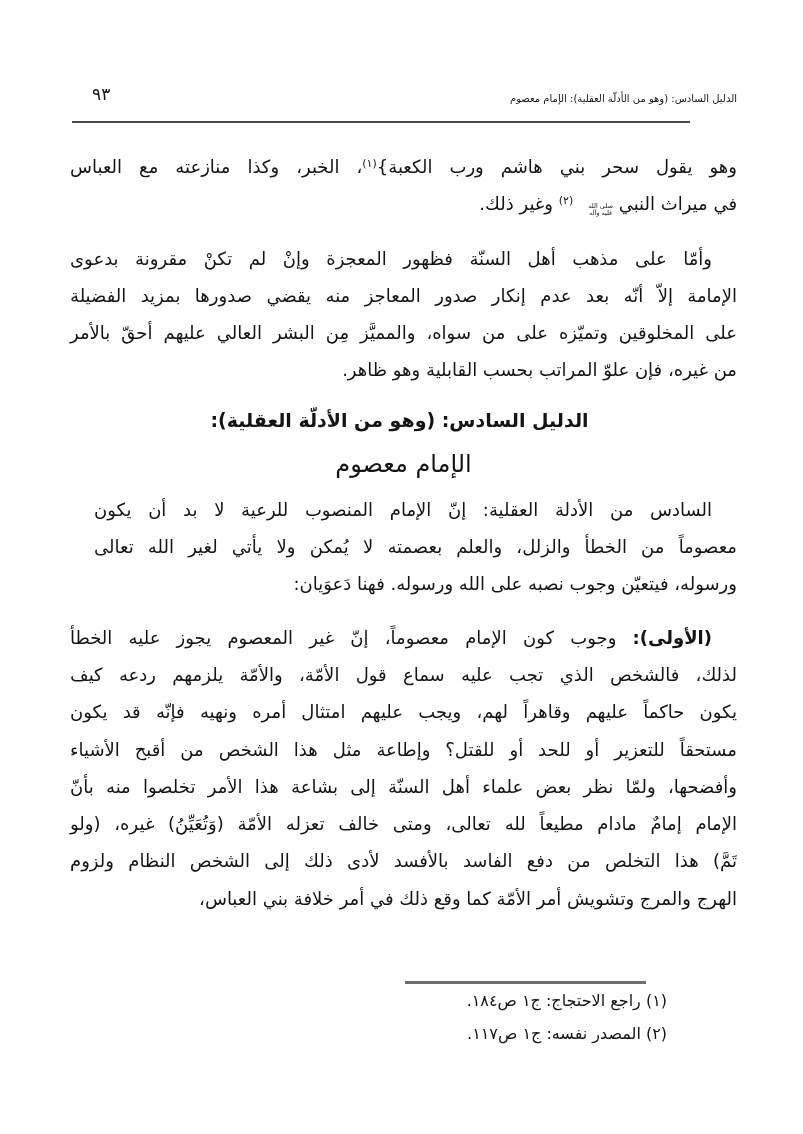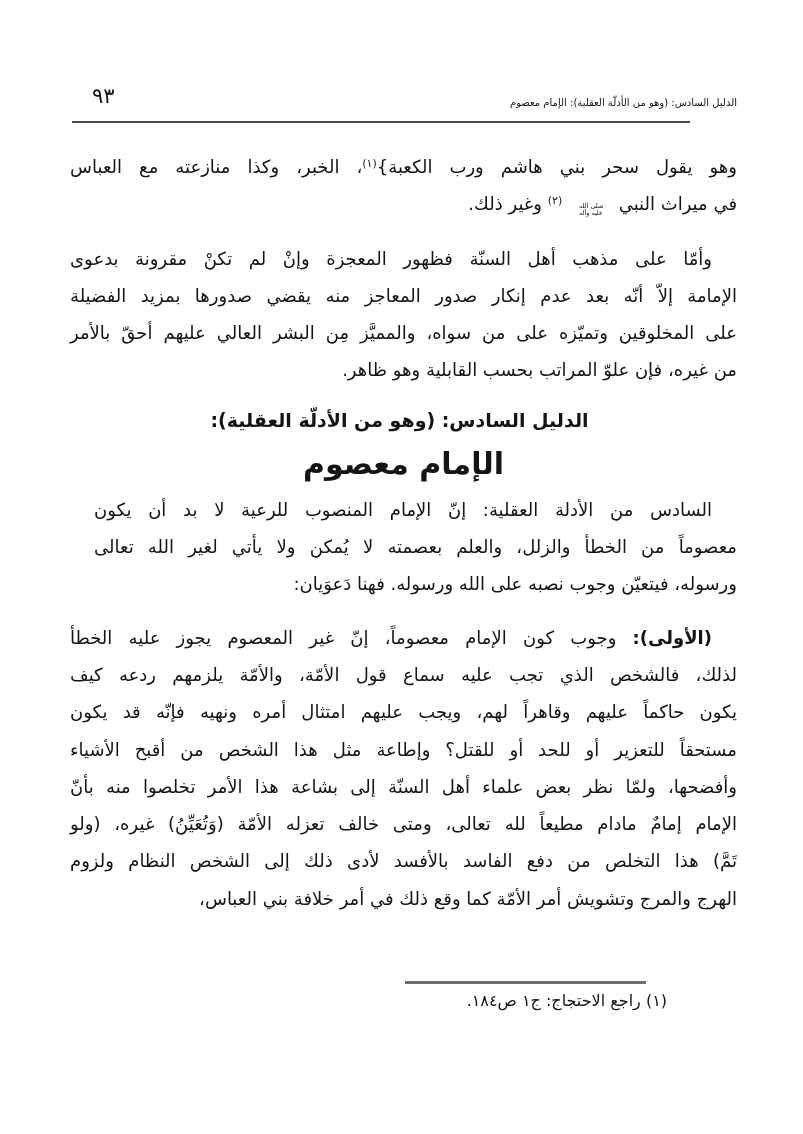--- a/index.html
+++ b/index.html
@@ -12,21 +12,21 @@
     direction:rtl;
     overflow:hidden;
   }
   
   .running-head{
     position:absolute;top:84px;left:0;right:0;
     display:flex;justify-content:space-between;align-items:flex-end;
     padding:0 66px 0 92px;
   }
   .rt{font-size:10px;letter-spacing:-0.4px;white-space:nowrap;}
-  .pn{font-size:21px;}
+  .pn{font-size:17px;}
   .header-rule{
     position:absolute;top:121px;left:72px;width:618px;height:2px;
     background:#4a4a4a;
   }
   
   .main{position:absolute;top:148px;right:66px;left:70px;}
   .l,.le{font-size:18px;line-height:37.3px;}
   .l{text-align:justify;text-align-last:justify;}
   .le{text-align:right;}
   .ind{text-indent:25px;}
@@ -34,29 +34,29 @@
   .mt10{margin-top:17px;}
   .mt13{margin-top:13px;}
   .mt3{margin-top:3px;}
   .mt5{margin-top:5px;margin-left:24px;}
   .mt7{margin-top:16px;}
   .section-heading{
     font-weight:bold;font-size:19px;line-height:37px;
     text-align:center;padding-right:8px;
   }
   .chapter-title{
-    font-weight:bold;font-size:30px;line-height:44px;
+    font-weight:normal;font-size:24px;line-height:44px;
     text-align:center;letter-spacing:0.5px;
   }
   sup{font-size:11px;line-height:0;vertical-align:6px;}
   b{font-weight:bold;}
   .saw{
     display:inline-block;width:34px;
-    font-size:6.5px;line-height:1.15;text-align:left;
-    vertical-align:-5px;white-space:normal;margin-left:11px;
+    font-size:6.5px;line-height:1.15;text-align:right;
+    vertical-align:-5px;white-space:normal;
   }
   
   .footer{position:absolute;top:981px;left:12px;right:0;margin-left:36px;}
   .fn-rule{
     width:241px;height:3px;background:#6e6e6e;
     margin-right:157px;margin-left:auto;
   }
   .fn{
     font-size:16px;line-height:33px;text-align:right;
     padding-right:136px;
@@ -107,15 +107,16 @@
       <div class="l">الإمام إمامٌ مادام مطيعاً لله تعالى، ومتى خالف تعزله الأمّة (وَتُعَيِّنُ) غيره، (ولو</div>
       <div class="l">تَمَّ) هذا التخلص من دفع الفاسد بالأفسد لأدى ذلك إلى الشخص النظام ولزوم</div>
       <div class="le">الهرج والمرج وتشويش أمر الأمّة كما وقع ذلك في أمر خلافة بني العباس،</div>
     </div>
 
   </div>
 
   <div class="footer">
     <div class="fn-rule"></div>
     <div class="fn">(١) راجع الاحتجاج: ج١ ص١٨٤.</div>
+    <div class="fn">(٢) المصدر نفسه: ج١ ص١١٧.</div>
   </div>
 
 </div>
 
 </body></html>

